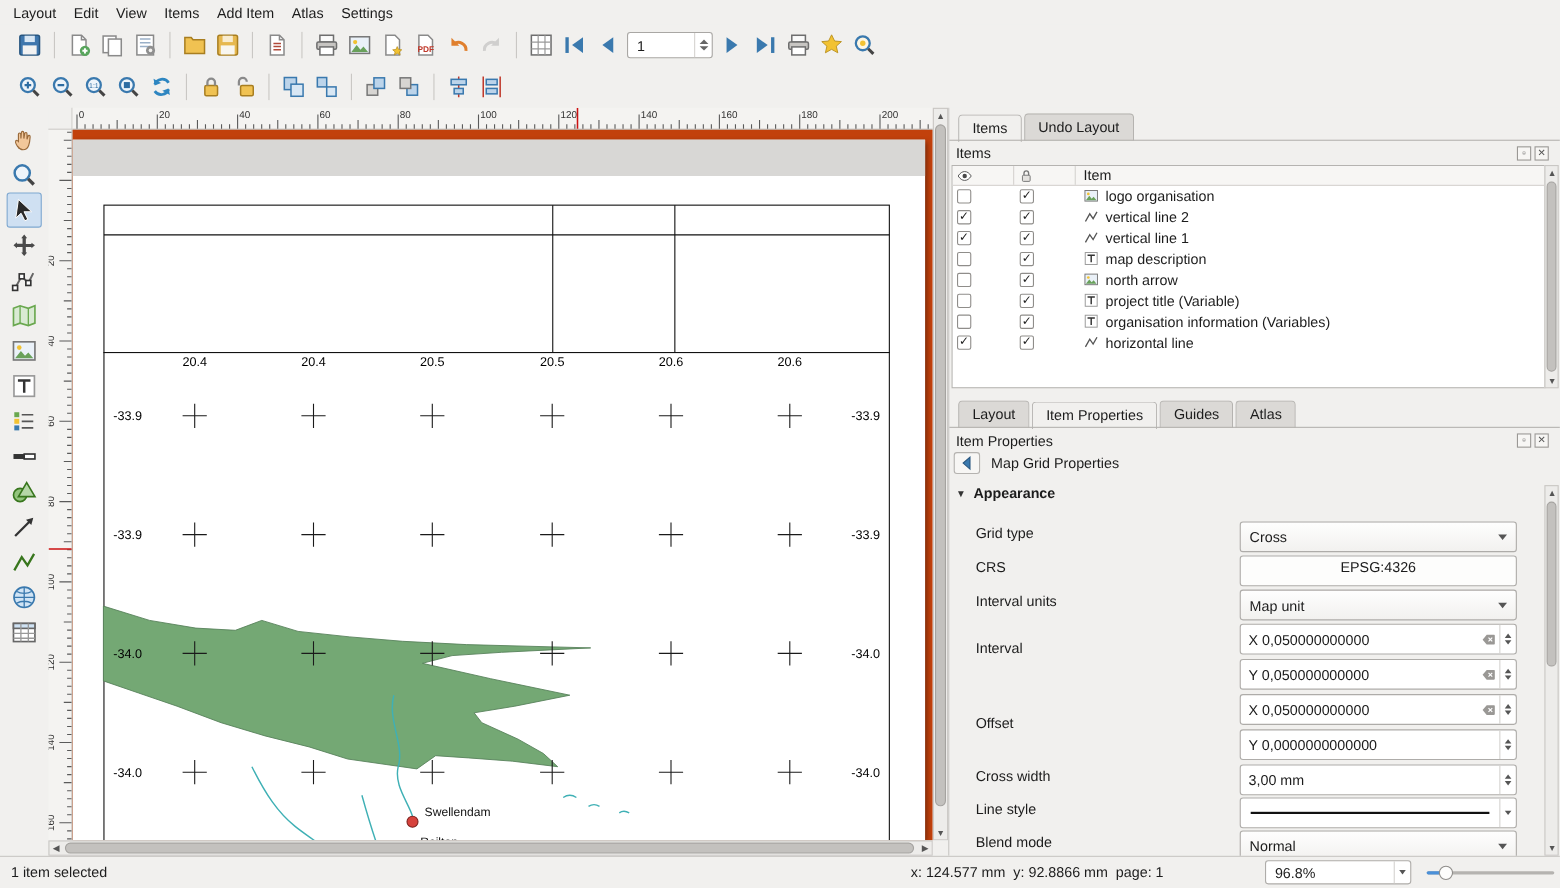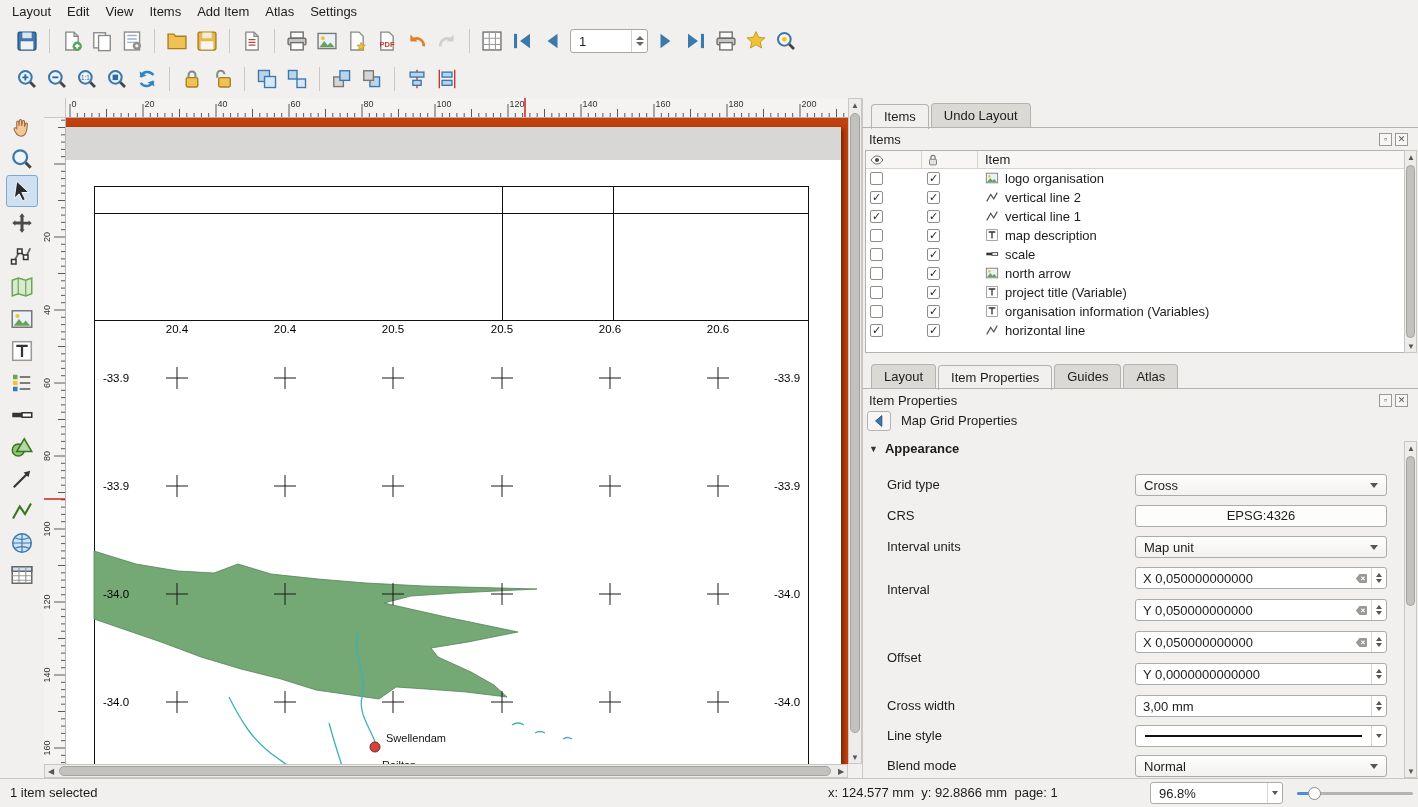--- a/index.html
+++ b/index.html
@@ -57,21 +57,21 @@
 .iticon{position:absolute;left:119px;top:2px}
 .ilabel{position:absolute;left:139px;top:0;line-height:19px;white-space:nowrap}
 .vsb{position:absolute;width:13px;background:#edecea;border:1px solid #c9c7c4}
 
 #back-btn{position:absolute;left:4px;top:313px;width:24px;height:20px;background:#f7f6f4;border:1px solid #b5b3b0;border-radius:3px;display:flex;align-items:center;justify-content:center}
 #subtitle{position:absolute;left:38px;top:315px}
 #appearance-row{position:absolute;left:6px;top:343px;display:flex;align-items:center;gap:7px}
 #appearance-row .tri{font-size:9px;color:#333}
 #appearance-row .atext{font-weight:bold}
 .plabel{position:absolute;left:24px;height:16px;white-space:nowrap}
-.pcontrol{position:absolute;left:272px;width:252px;height:22px}
+.pcontrol{position:absolute;left:264px;width:252px;height:28px}
 .combo{background:linear-gradient(#fefefe,#f2f1ef);border:1px solid #aeaca9;border-radius:3px;display:flex;align-items:center;padding:0 8px}
 .combo-arrow{margin-left:auto;width:0;height:0;border-left:4px solid transparent;border-right:4px solid transparent;border-top:5px solid #555}
 .crs-field{background:#fdfdfc;border:1px solid #aeaca9;border-radius:3px;text-align:center;line-height:20px}
 .spinfield{background:#fff;border:1px solid #aeaca9;border-radius:3px;display:flex;align-items:center;padding-left:7px}
 .spin-text{white-space:nowrap}
 .clear-icon{margin-left:auto;margin-right:3px;display:flex;align-items:center}
 .updown{width:15px;align-self:stretch;border-left:1px solid #d5d3d0;display:flex;flex-direction:column;align-items:center;justify-content:center;gap:2px;margin-left:auto}
 .updown.after-clear{margin-left:0}
 .updown i{border-left-width:3.5px;border-right-width:3.5px}
 .updown i.u{border-bottom:4px solid #555}
@@ -813,31 +813,20 @@
               <path d="M4.2 4.6h7.6M8 4.6V12" stroke="#333" stroke-width="1.5"></path>
             </svg>
           </span>
           <span class="ilabel">map description</span>
         </div>
         <div class="irow">
           <span class="cb"></span>
           <span class="cb lockcb on"></span>
           <span class="iticon">
             <svg width="14" height="14" viewBox="0 0 16 16">
-              <rect x="1.5" y="6.5" width="6.5" height="3" fill="#333"></rect>
-              <rect x="8" y="6.5" width="6.5" height="3" fill="#fff" stroke="#333"></rect>
-            </svg>
-          </span>
-          <span class="ilabel">scale</span>
-        </div>
-        <div class="irow">
-          <span class="cb"></span>
-          <span class="cb lockcb on"></span>
-          <span class="iticon">
-            <svg width="14" height="14" viewBox="0 0 16 16">
               <rect x="1.5" y="2.5" width="13" height="11" fill="#eaf1f8" stroke="#777"></rect>
               <circle cx="5" cy="6" r="1.4" fill="#f2c232"></circle>
               <path d="M2.5 12.5l3.5-4.5 2.5 3 2-2 3 3.5z" fill="#69a15b"></path>
             </svg>
           </span>
           <span class="ilabel">north arrow</span>
         </div>
         <div class="irow">
           <span class="cb"></span>
           <span class="cb lockcb on"></span>

